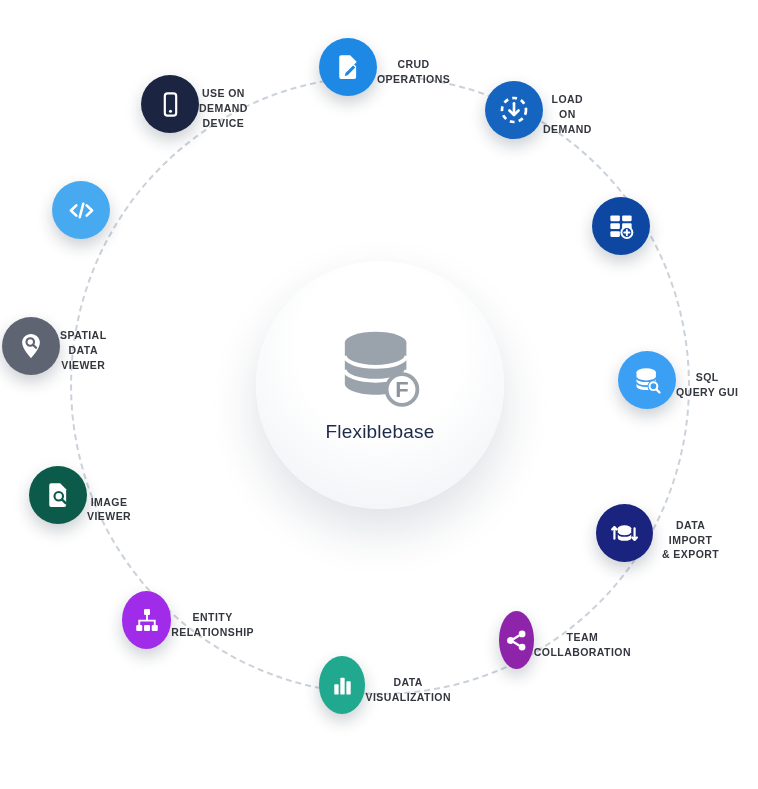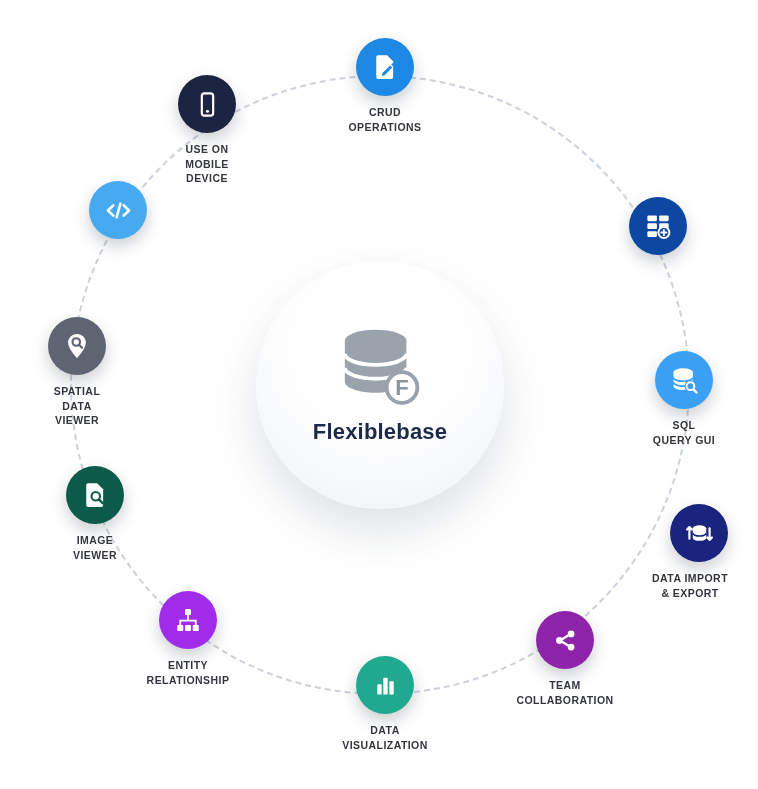--- a/index.html
+++ b/index.html
@@ -18,25 +18,25 @@
   }
 
   .center-circle {
     position: absolute; left: 256px; top: 261px;
     width: 248px; height: 248px; border-radius: 50%;
     background: radial-gradient(circle at 50% 35%, #ffffff 40%, #edf0f4 100%);
     box-shadow: 0 22px 48px rgba(30, 42, 74, 0.14);
     display: flex; flex-direction: column; align-items: center; justify-content: center;
     gap: 4px;
   }
-  .center-title { font-size: 22px; font-weight: bold; letter-spacing: 0.2px; }
+  .center-title { font-size: 19px; font-weight: normal; letter-spacing: 0.2px; }
 
   .node {
     position: absolute; width: 132px;
-    display: flex; flex-direction: column; align-items: center;
+    display: flex; align-items: center;
     transform: translate(-50%, 0);
   }
   .icon-circle {
     width: 58px; height: 58px; border-radius: 50%;
     display: flex; align-items: center; justify-content: center;
     box-shadow: 0 7px 16px rgba(20, 30, 50, 0.22);
   }
   .icon-circle svg { display: block; }
   .node-label {
     margin-top: 9px;
@@ -47,22 +47,22 @@
 
   
   .pos-0  { left: 385px; top: 38px;  }  
   .pos-1  { left: 551px; top: 81px;  }  
   .pos-2  { left: 658px; top: 197px; }  
   .pos-3  { left: 684px; top: 351px; }  
   .pos-4  { left: 662px; top: 504px; align-items: flex-end; }  
   .pos-5  { left: 565px; top: 611px; }  
   .pos-6  { left: 385px; top: 656px; }  
   .pos-7  { left: 188px; top: 591px; }  
-  .pos-8  { left: 95px;  top: 466px; }  
-  .pos-9  { left: 77px;  top: 317px; }  
+  .pos-8  { left: 95px;  top: 466px; align-items: flex-end; }  
+  .pos-9  { left: 68px;  top: 317px; }  
   .pos-10 { left: 118px; top: 181px; }  
   .pos-11 { left: 207px; top: 75px;  }  
 </style>
 </head>
 <body>
 
 <div class="canvas">
 
   <div class="ring"></div>
 
@@ -85,20 +85,32 @@
       <svg viewBox="0 0 24 24" width="30" height="30">
         <path fill="#fff" d="M6.5 2.5h7.2l4.8 4.8V20a1.5 1.5 0 0 1-1.5 1.5H6.5A1.5 1.5 0 0 1 5 20V4a1.5 1.5 0 0 1 1.5-1.5z"></path>
         <path fill="currentColor" d="M10 16.8l6.1-6.1 1.7 1.7-6.1 6.1-2.3.6z"></path>
         <path fill="currentColor" d="M16.9 9.9l1.2-1.2 1.7 1.7-1.2 1.2z"></path>
       </svg>
     </div>
     <div class="node-label">CRUD
 OPERATIONS</div>
   </div>
 
+  <div class="node pos-1">
+    <div class="icon-circle" style="background-color: rgb(21, 101, 192); color: rgb(21, 101, 192);">
+      <svg viewBox="0 0 24 24" width="32" height="32">
+        <circle cx="12" cy="12" r="9" fill="none" stroke="#fff" stroke-width="2" stroke-dasharray="3.6 3.2"></circle>
+        <path d="M12 7v8" stroke="#fff" stroke-width="2" stroke-linecap="round"></path>
+        <path d="M8.6 12.4L12 15.8l3.4-3.4" fill="none" stroke="#fff" stroke-width="2" stroke-linecap="round" stroke-linejoin="round"></path>
+      </svg>
+    </div>
+    <div class="node-label">LOAD
+ON
+DEMAND</div>
+  </div>
 
   <div class="node pos-2">
     <div class="icon-circle" style="background-color: rgb(13, 71, 161); color: rgb(13, 71, 161);">
       <svg viewBox="0 0 24 24" width="30" height="30">
         <g fill="#fff">
           <rect x="3.5" y="3.5" width="7.6" height="4.6" rx="0.9"></rect>
           <rect x="12.9" y="3.5" width="7.6" height="4.6" rx="0.9"></rect>
           <rect x="3.5" y="9.8" width="7.6" height="4.6" rx="0.9"></rect>
           <rect x="12.9" y="9.8" width="7.6" height="4.6" rx="0.9"></rect>
           <rect x="3.5" y="16.1" width="7.6" height="4.6" rx="0.9"></rect>
@@ -214,17 +226,17 @@
   </div>
 
   <div class="node pos-11">
     <div class="icon-circle" style="background-color: rgb(27, 36, 64); color: rgb(27, 36, 64);">
       <svg viewBox="0 0 24 24" width="29" height="29">
         <rect x="7.3" y="2.8" width="9.4" height="18.4" rx="2.2" fill="none" stroke="#fff" stroke-width="1.8"></rect>
         <circle cx="12" cy="17.6" r="1.25" fill="#fff"></circle>
       </svg>
     </div>
     <div class="node-label">USE ON
-MOBILE
+DEMAND
 DEVICE</div>
   </div>
 
 </div>
 
 </body></html>

